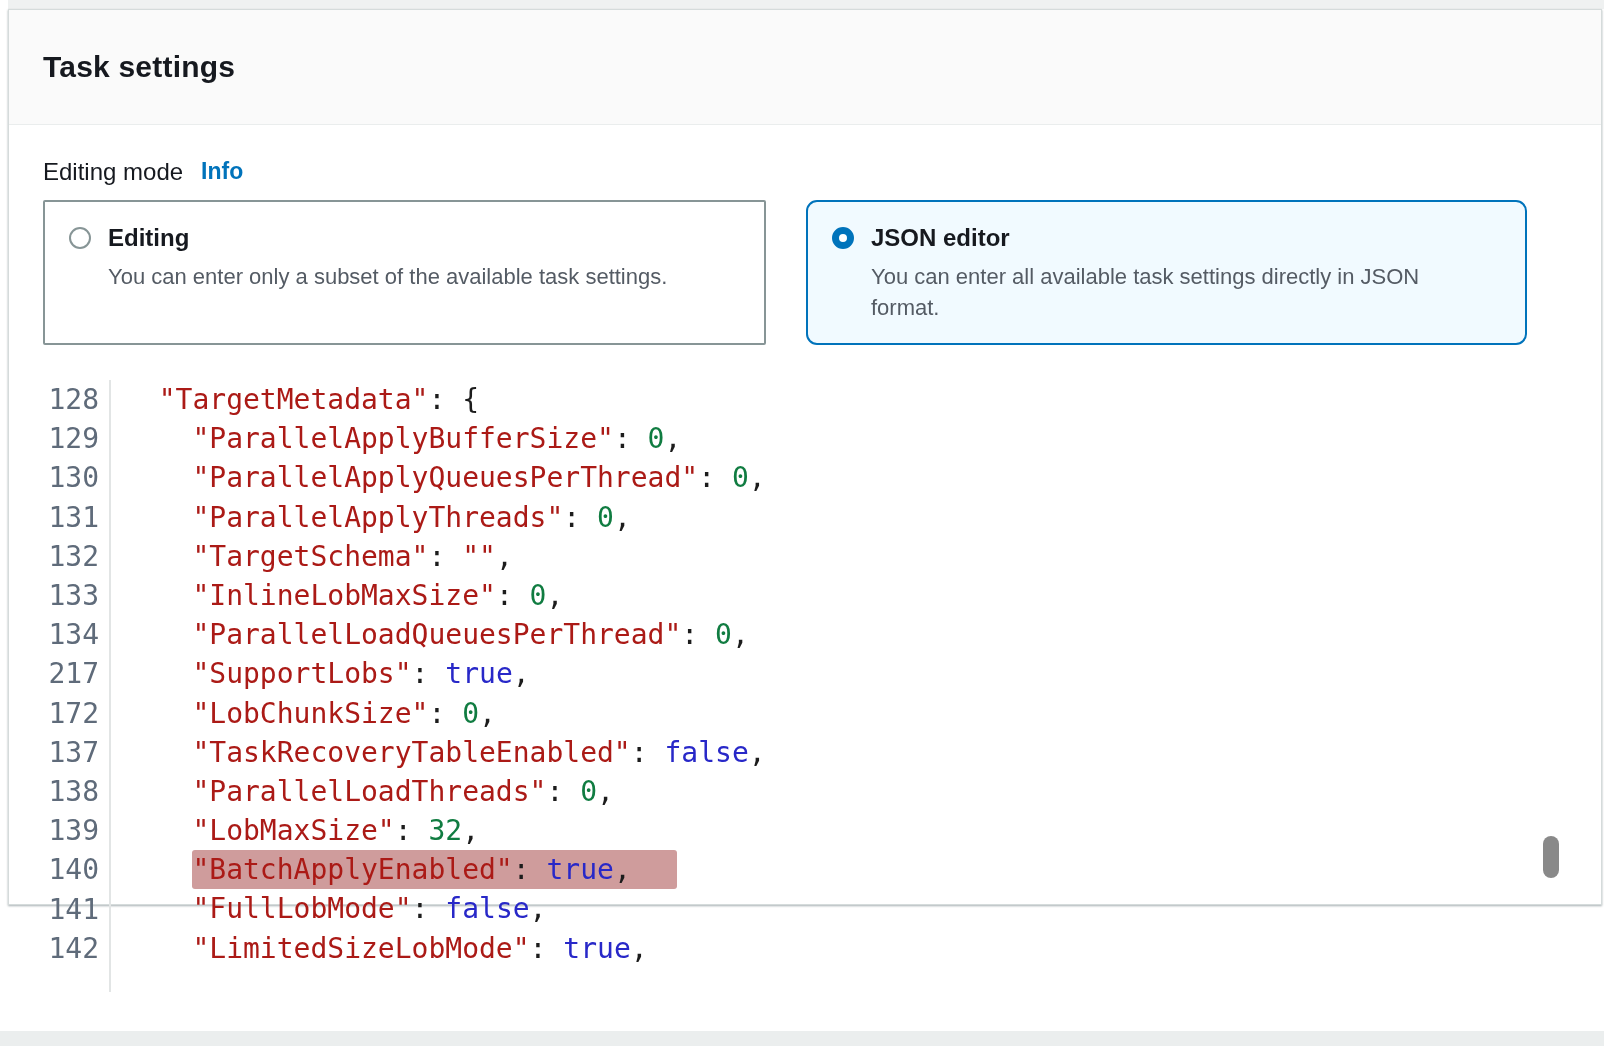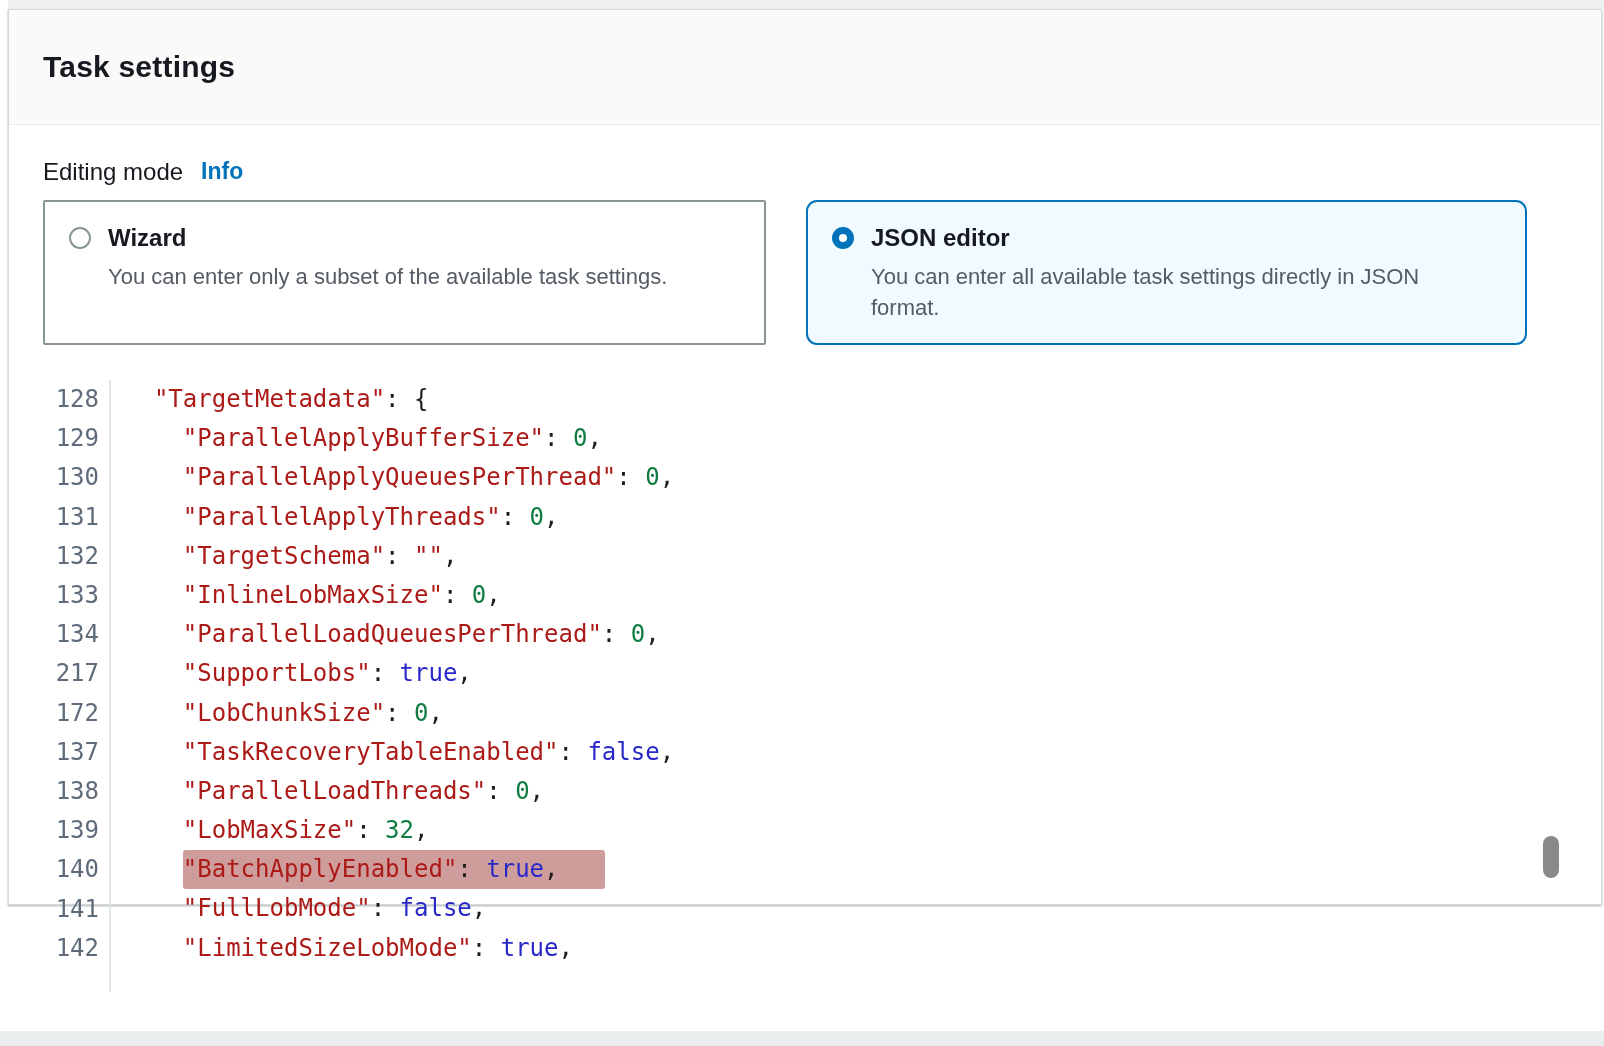--- a/index.html
+++ b/index.html
@@ -36,21 +36,21 @@
   .tile.json { width:721px; border-color:#0073bb; background:#f1faff;border-radius:11px; }
   .tile-head { display:flex; align-items:center; gap:17px; }
   .radio { width:22px; height:22px; border-radius:50%; background:#ffffff; flex:0 0 auto; }
   .radio.unselected { border:2px solid #879596; }
   .radio.selected { border:7px solid #0073bb; }
   .tile-title { font-size:24px; font-weight:700; color:#16191f; }
   .tile-desc { margin:9px 0 0 39px; font-size:22px; line-height:31px; color:#545b64; max-width:622px; }
 
   .code-block {
     margin-top:35px; display:flex;
-    font-family:"DejaVu Sans Mono", monospace; font-size:24px; line-height:39.2px;
+    font-family:"DejaVu Sans Mono", monospace; font-size:28px; line-height:39.2px;
   }
   .gutter {
     width:68px; padding-right:10px; padding-bottom:24px; text-align:right;
     color:#5f6b7a; border-right:2px solid #e2e5e5; flex:0 0 auto;
   }
   .code-lines { padding-left:14px; }
   .cl { white-space:pre; height:39.2px; }
   .t-str { color:#ab1a16; }
   .t-pu  { color:#1c1c1c; }
   .t-num { color:#107c41; }
@@ -82,21 +82,21 @@
       <div class="editing-row">
         <span class="editing-label">Editing mode</span>
         <a class="info-link">Info</a>
       </div>
 
       <div class="tiles-row">
 
         <div class="tile wizard">
           <div class="tile-head">
             <span class="radio unselected"></span>
-            <span class="tile-title">Wizard</span>
+            <span class="tile-title">Editing</span>
           </div>
           <div class="tile-desc">You can enter only a subset of the available task settings.</div>
         </div>
 
         <div class="tile json">
           <div class="tile-head">
             <span class="radio selected"></span>
             <span class="tile-title">JSON editor</span>
           </div>
           <div class="tile-desc">You can enter all available task settings directly in JSON format.</div>

